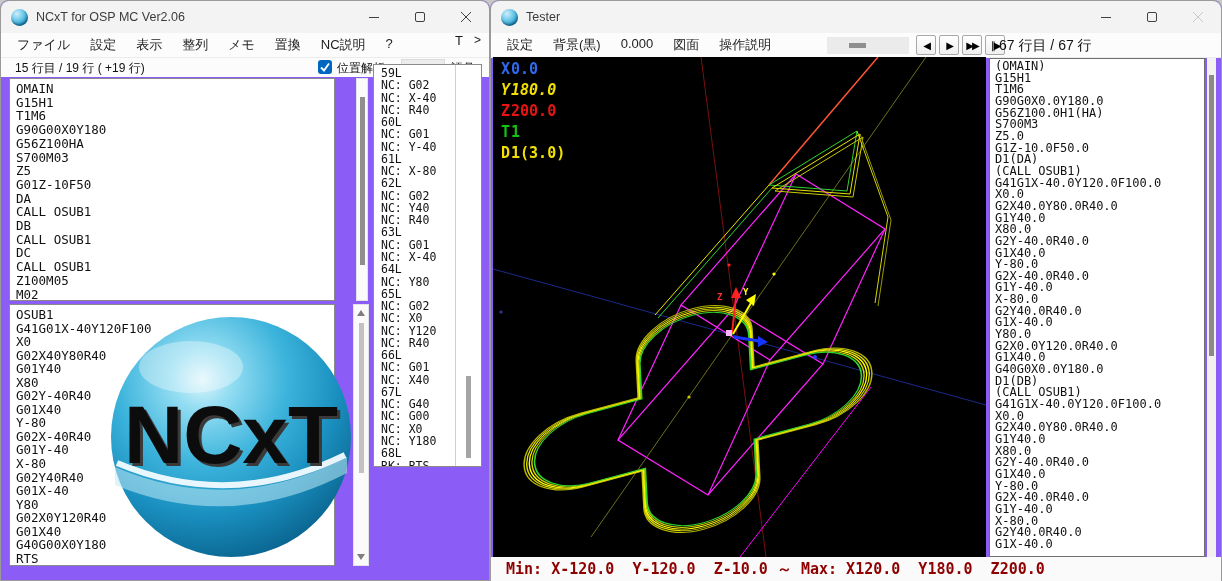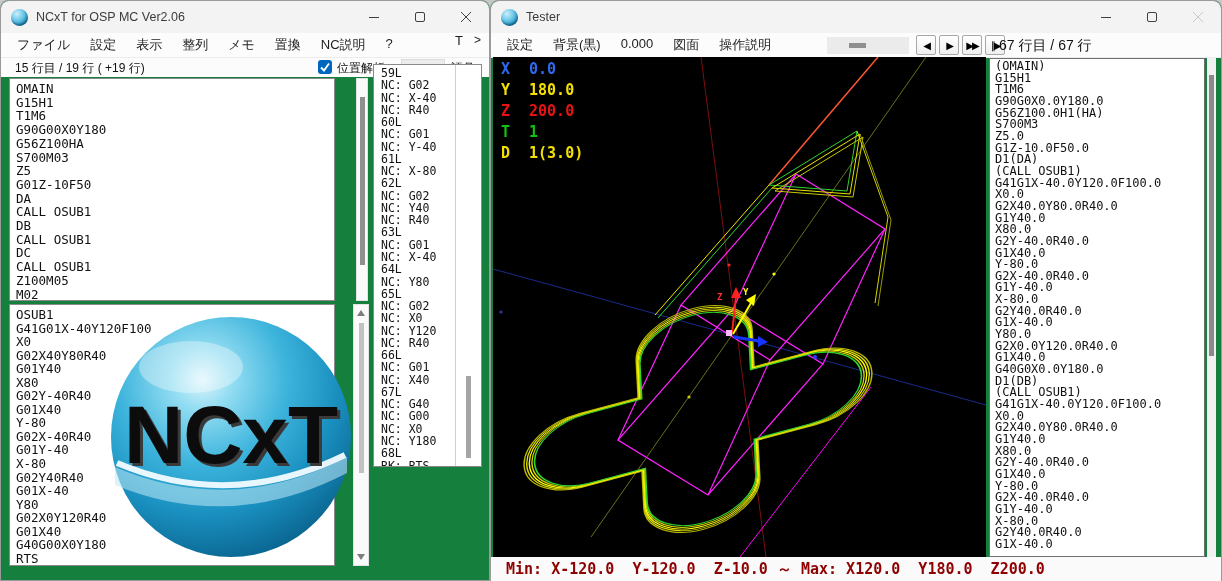--- a/index.html
+++ b/index.html
@@ -1,18 +1,18 @@
 <!DOCTYPE html>
 <html><head>
 <meta charset="utf-8">
 <style>
   *{margin:0;padding:0;box-sizing:border-box}
   html,body{width:1222px;height:581px;overflow:hidden;background:#c8c8c8;
     font-family:"Liberation Sans",sans-serif;-webkit-font-smoothing:antialiased}
-  .win{position:absolute;top:0;height:581px;background:#15803d;
+  .win{position:absolute;top:0;height:581px;background:#8b5cf6;
     border:1px solid #9a9a9a;border-radius:8px 8px 0 0}
   #winL{left:0;width:490px;z-index:2}
   #winR{left:490px;width:732px;z-index:1}
   .titlebar{height:32px;display:flex;align-items:center;padding-left:10px;position:relative;background:#f3f3f3;border-radius:8px 8px 0 0}
   .app-icon{width:17px;height:17px;border-radius:50%;margin-right:8px;flex:0 0 auto;
     background:radial-gradient(circle at 35% 28%,#cdeefb 0%,#6cc8e8 40%,#1d95c4 75%,#0b6e9e 100%);
     box-shadow:inset -1px -2px 2px rgba(0,0,30,.35)}
   .title{font-size:12.5px;color:#3c3c3c;white-space:nowrap}
   .caption-btns{position:absolute;right:0;top:0;display:flex;height:100%}
   .cap{width:46px;height:32px;display:flex;align-items:center;justify-content:center}
@@ -51,21 +51,21 @@
   
   .slider{position:absolute;left:336px;top:4px;width:82px;height:17px;background:#ebebeb}
   .slider-thumb{position:absolute;left:22px;top:6px;width:17px;height:5px;background:#8f8f8f}
   .pb-btns{position:absolute;left:425px;top:2px;display:flex;gap:3px}
   .pb{width:20px;height:20px;border:1px solid #a8a8a8;border-radius:2px;background:linear-gradient(#fff,#efefef);
      display:flex;align-items:center;justify-content:center;font-size:10px;color:#000;letter-spacing:-2px;overflow:hidden}
   .rw-status{position:absolute;left:508px;top:4px;font-size:14px;color:#111;white-space:nowrap}
   .viewport{position:absolute;left:2px;top:56px;width:493px;height:500px;background:#000;overflow:hidden}
   .vp-pos{position:absolute;left:8px;top:2px;font:bold 15px "DejaVu Sans Mono",monospace;line-height:21px}
   .vp-line span{white-space:pre}
-  .vp-val{margin-left:19px}
+  .vp-val{margin-left:1px}
   .vp-minmax{position:absolute;left:6px;top:464px;color:#e44ce4;font:bold 13.5px "DejaVu Sans Mono",monospace;line-height:19px;white-space:pre}
   .panel{position:absolute;left:498px;top:57px;width:216px;height:499px;background:#fff;border:1px solid #6f6f6f;
     font-family:"DejaVu Sans Mono","Liberation Mono",monospace;font-size:12px;line-height:11.66px;
     padding:2px 0 0 5px;color:#111;overflow:hidden}
   #panelScroll{left:716px;top:57px;width:9px;height:499px;background:#f1f1f1;border:none}
   #panelScroll .thumb{position:absolute;left:2px;top:17px;width:5px;height:281px;background:#8a8a8a}
   .statusbar{position:absolute;left:0;top:556px;width:100%;height:24px;background:#fafafa}
   .statusbar .txt{position:absolute;left:15px;top:3px;font:bold 15px "DejaVu Sans Mono",monospace;
     color:#8f0000;white-space:pre}
 </style>
@@ -326,21 +326,21 @@
       <g>
         <circle cx="236" cy="208" r="1.6" fill="#ff2020"></circle>
         <circle cx="281" cy="217" r="1.6" fill="#ffff00"></circle>
         <circle cx="196" cy="340" r="1.6" fill="#cccc00"></circle>
         <circle cx="322" cy="300" r="2" fill="#2244ff"></circle>
         <circle cx="8" cy="255" r="1.6" fill="#2a3aa0"></circle>
       </g>
     </svg>
     <div class="vp-pos">
         <div class="vp-line" style="color: rgb(46, 107, 242);"><span>X</span><span class="vp-val">0.0</span></div>
-        <div class="vp-line" style="color: rgb(242, 224, 0);"><span>Y</span><span class="vp-val">180.0</span></div>
+        <div class="vp-line" style="color: rgb(242, 224, 0); font-style: italic;"><span>Y</span><span class="vp-val">180.0</span></div>
         <div class="vp-line" style="color: rgb(232, 20, 20);"><span>Z</span><span class="vp-val">200.0</span></div>
         <div class="vp-line" style="color: rgb(18, 196, 18);"><span>T</span><span class="vp-val">1</span></div>
         <div class="vp-line" style="color: rgb(242, 224, 0);"><span>D</span><span class="vp-val">1(3.0)</span></div>
       </div>
     <div class="vp-minmax">
       
       
     </div>
   </div>
 

